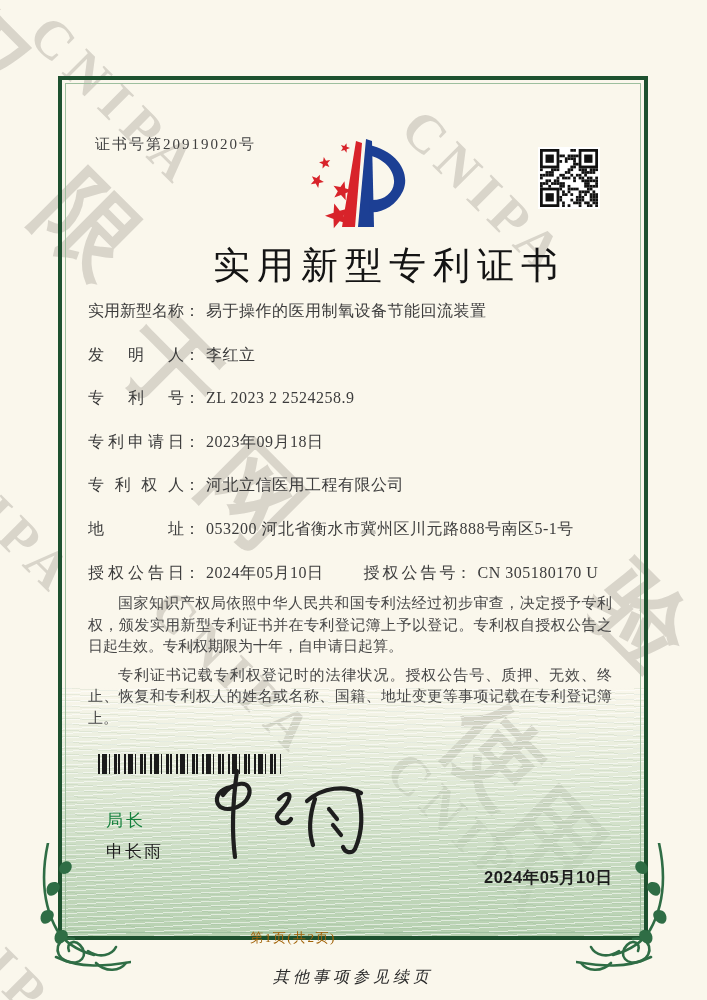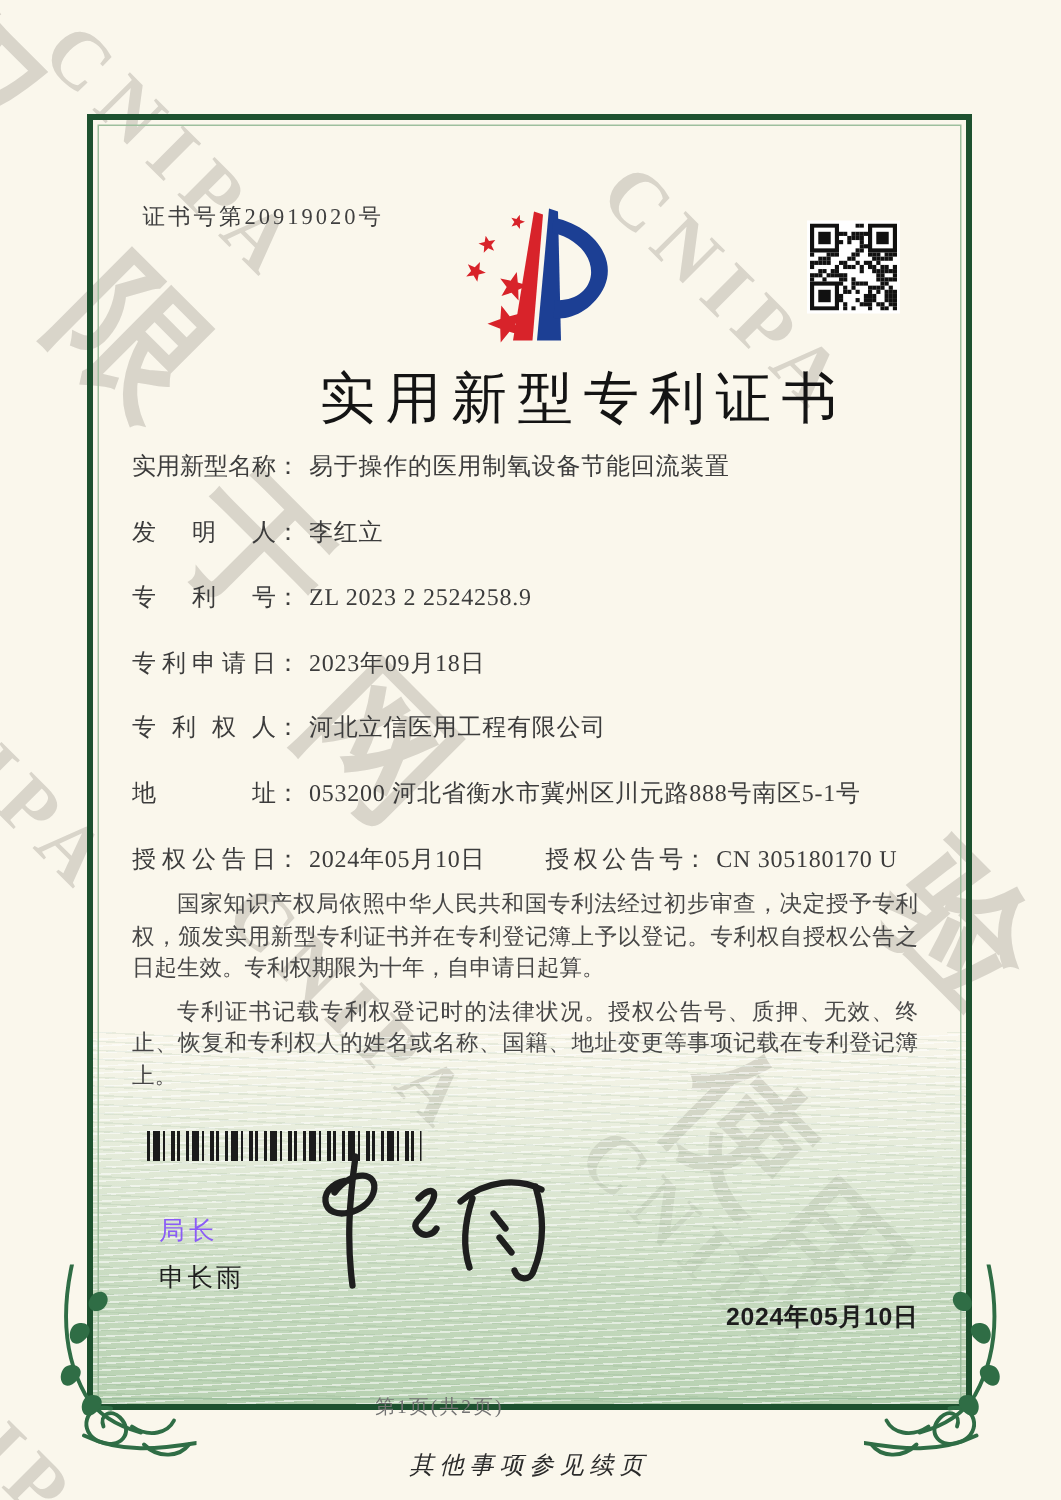--- a/index.html
+++ b/index.html
@@ -89,36 +89,36 @@
     background:repeating-linear-gradient(90deg,
       #1b1b1b 0 2px, transparent 2px 4px,
       #1b1b1b 4px 9px, transparent 9px 11px,
       #1b1b1b 11px 12px, transparent 12px 16px,
       #1b1b1b 16px 19px, transparent 19px 20px,
       #1b1b1b 20px 22px, transparent 22px 26px);
   }
   .signer-title{
     position:absolute;left:106px;top:786px;font-size:17px;
     font-family:"Liberation Sans","DejaVu Sans",sans-serif;
-    color:#8b5cf6;letter-spacing:3px;font-weight:500;
+    color:#15803d;letter-spacing:3px;font-weight:500;
   }
   .signer-name{
     position:absolute;left:106px;top:817px;font-size:17px;
     font-family:"Liberation Sans","DejaVu Sans",sans-serif;
     color:#1f1f1f;letter-spacing:2px;font-weight:500;
   }
   .signature{position:absolute;left:195px;top:742px;width:185px;height:98px;}
   .issue-date{
     position:absolute;left:484px;top:844px;font-size:16.5px;
     font-family:"Liberation Sans","DejaVu Sans",sans-serif;
     font-weight:600;color:#1d1d1d;letter-spacing:0.5px;
   }
   .page-indicator{
     position:absolute;left:58px;top:906px;width:470px;text-align:center;
-    font-size:13px;color:#737373;letter-spacing:1.5px;
+    font-size:13px;color:#a16207;letter-spacing:1.5px;
   }
   .continuation{
     position:absolute;left:58px;top:944px;width:590px;text-align:center;
     font-size:16px;font-style:italic;letter-spacing:4px;color:#2b2b2b;
   }
   .ornament{position:absolute;width:95px;height:140px;z-index:4;}
   .ornament.left{left:36px;top:843px;}
   .ornament.right{left:576px;top:843px;transform:scaleX(-1);}
 </style>
 </head>

